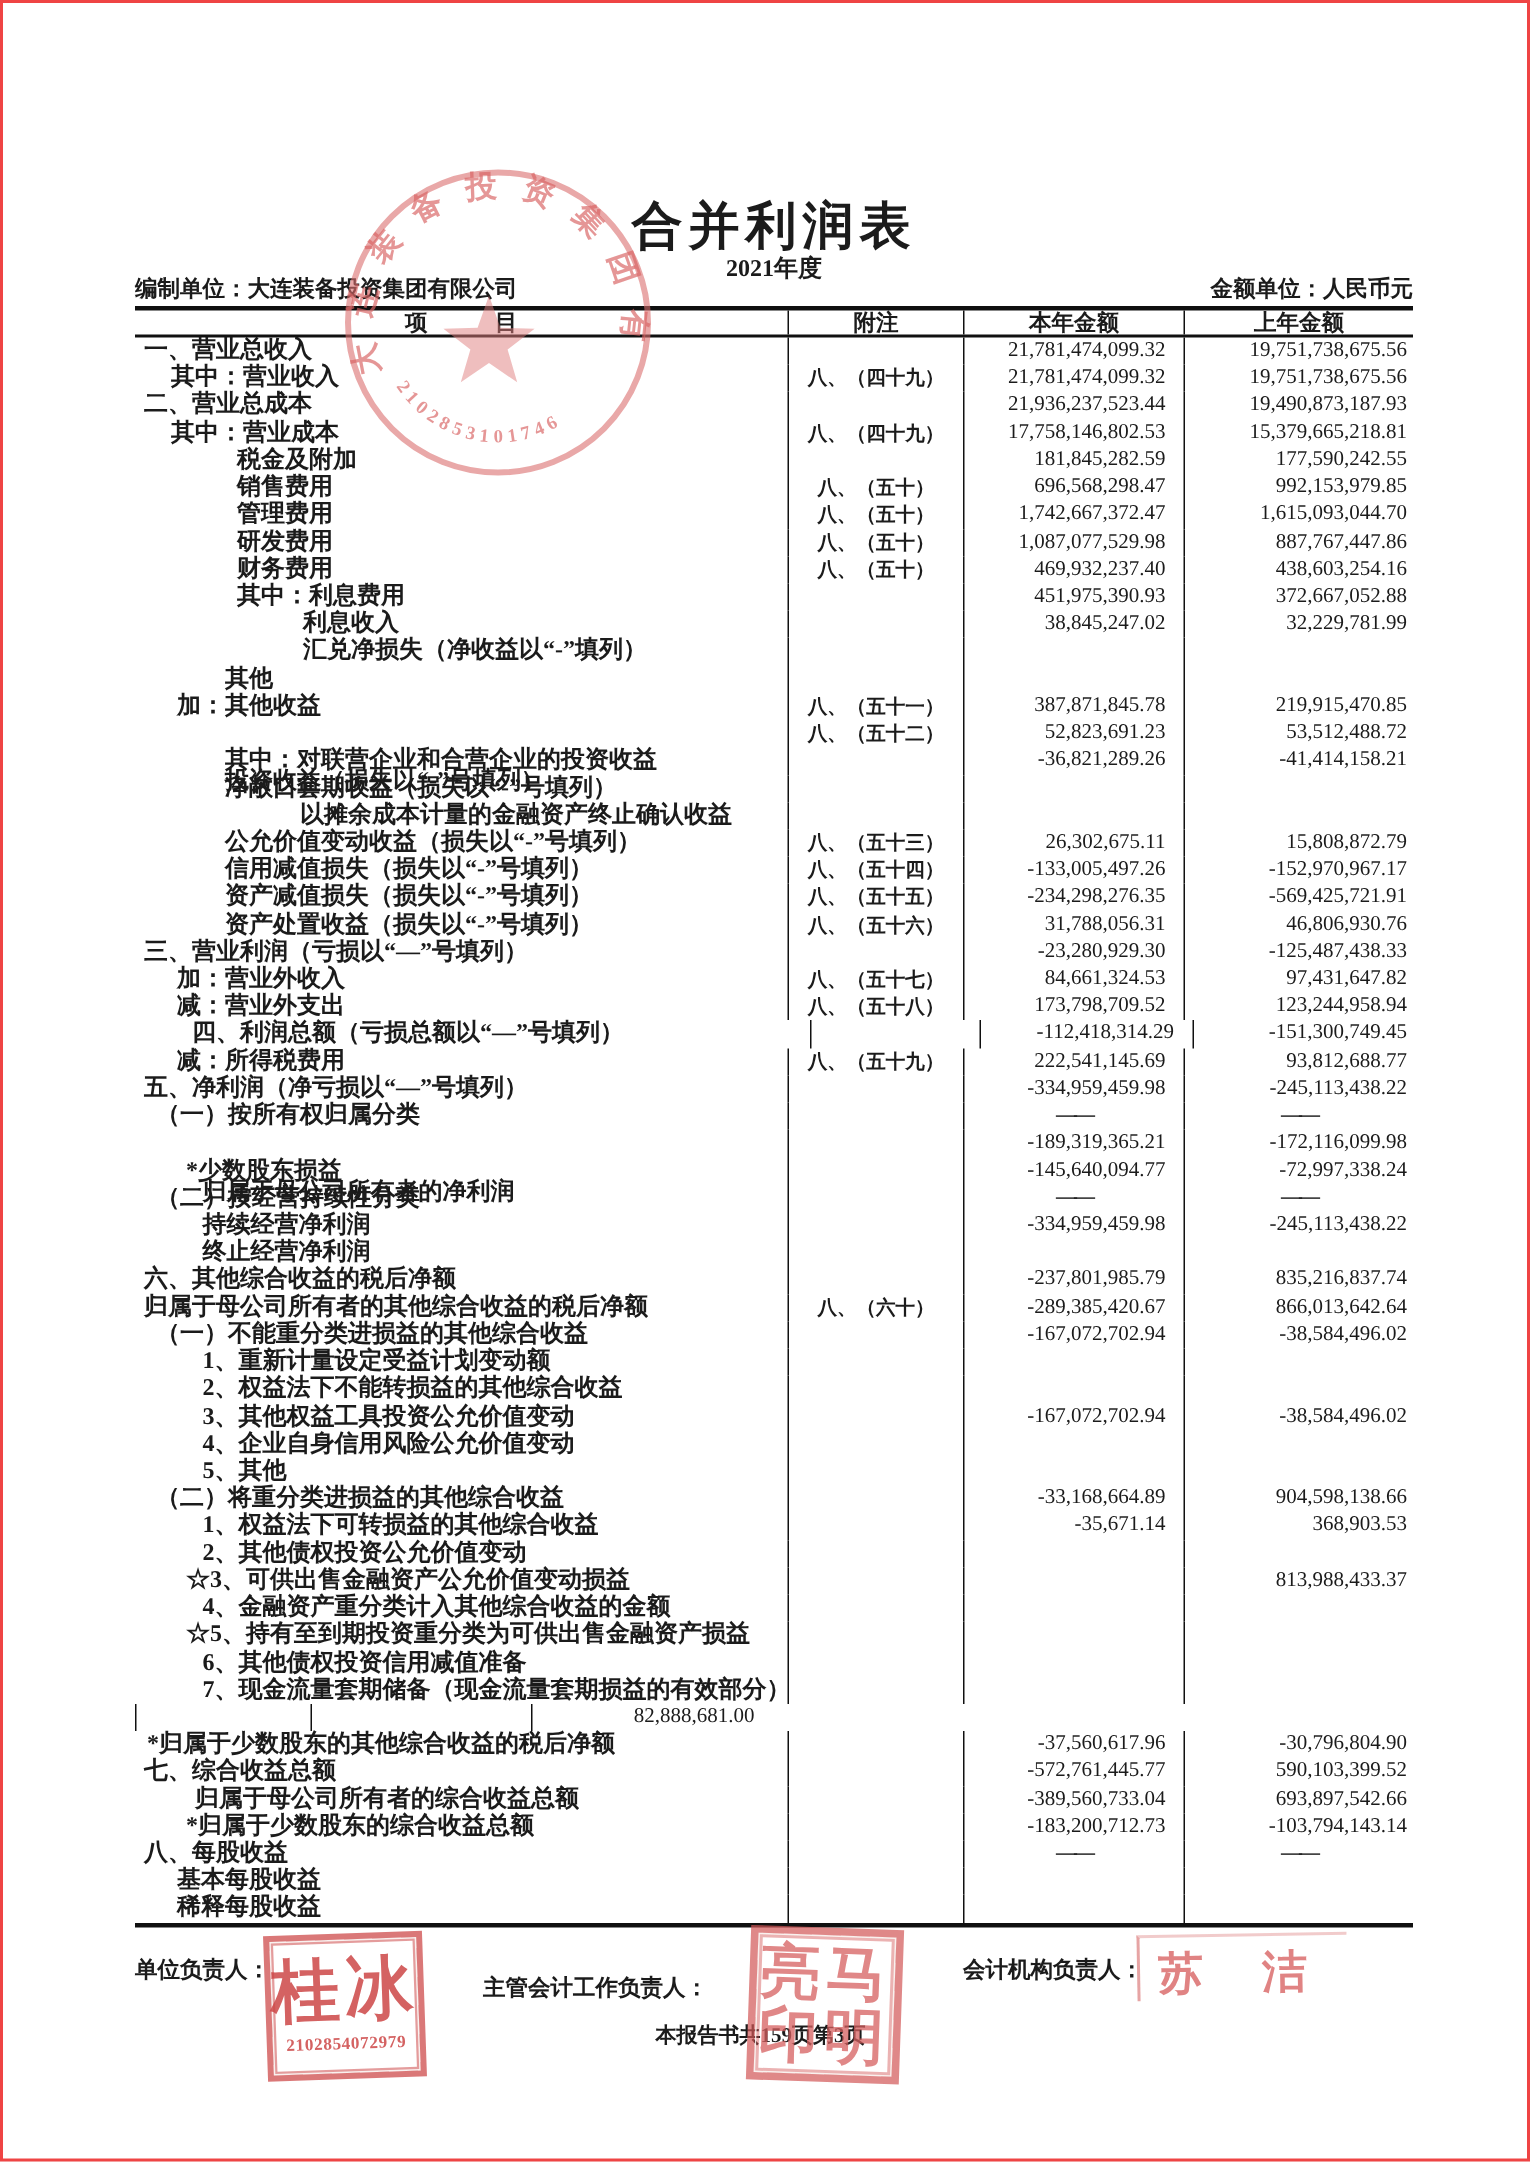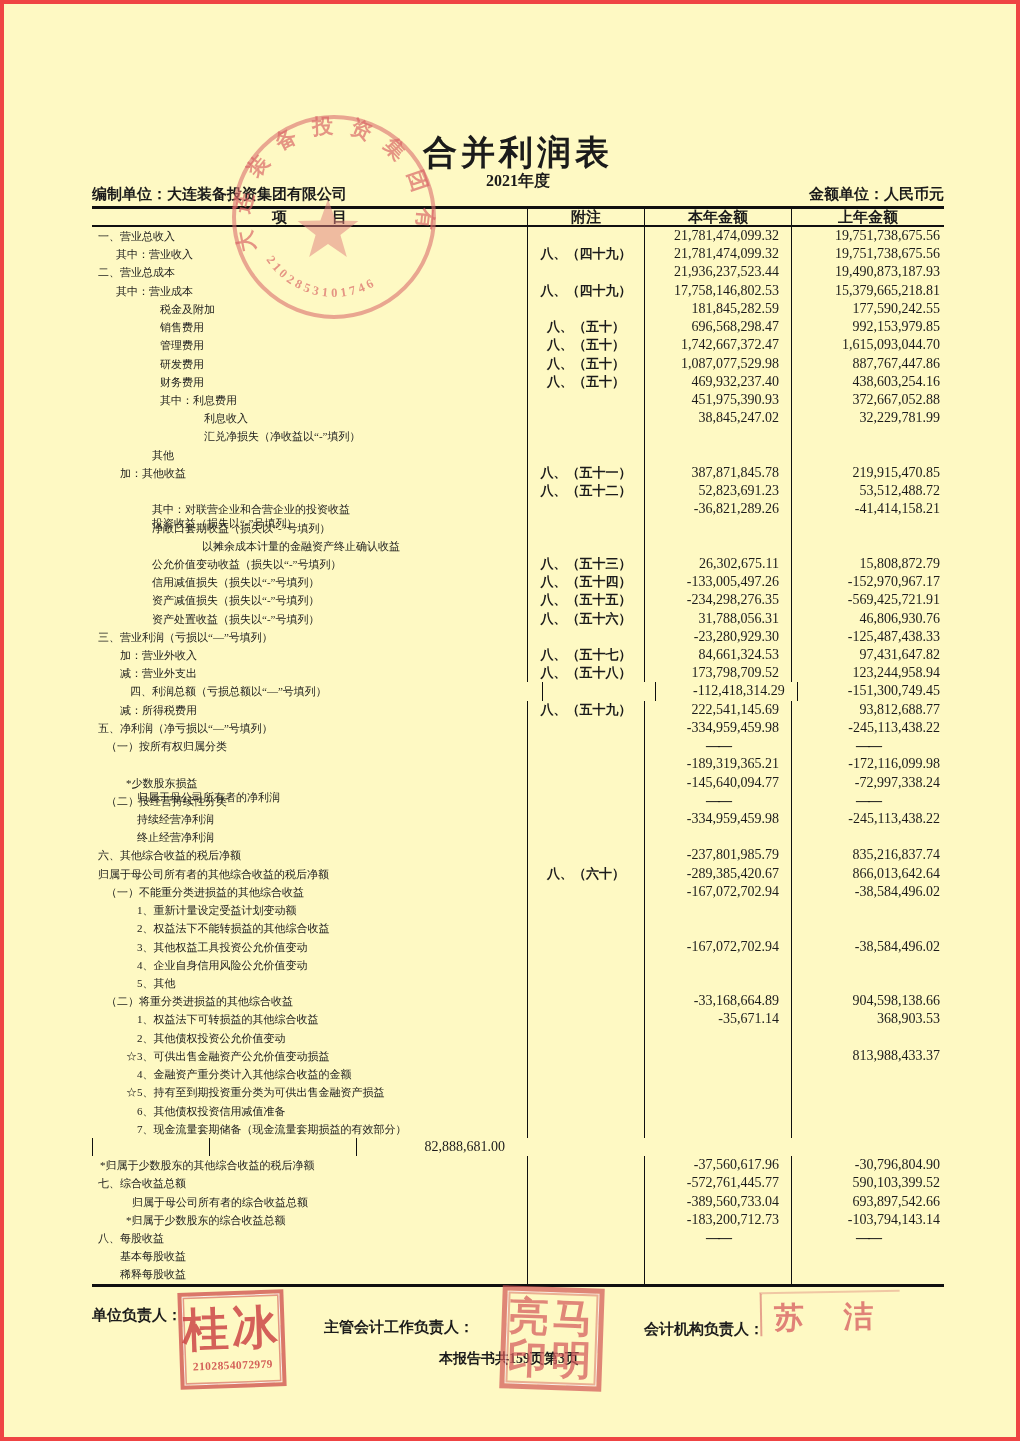--- a/index.html
+++ b/index.html
@@ -1,49 +1,49 @@
 <!DOCTYPE html>
 <html><head>
 <meta charset="utf-8">
 <style>
   * { margin:0; padding:0; box-sizing:border-box; }
   body { background:#e8e8e8; font-family:"Liberation Serif","DejaVu Serif",serif; }
-  .page { position:relative; width:1020px; height:1441px; background:#fef9c3;
-          border:4px solid #ef4444; overflow:hidden; color:#1b1b1b; }
+  .page { position:relative; width:1020px; height:1441px; background:#ffffff;
+          border:2px solid #ef4444; overflow:hidden; color:#1b1b1b; }
 
   .doc-title { position:absolute; top:126px; left:88px; width:852px; text-align:center;
                font-size:34px; font-weight:700; letter-spacing:4px; }
   .doc-subtitle { position:absolute; top:167px; left:88px; width:852px; text-align:center;
                   font-size:16px; font-weight:700; }
   .prep-line { position:absolute; top:181px; left:88px; width:852px; display:flex;
                justify-content:space-between; font-size:15px; font-weight:700; }
 
   .tbl { position:absolute; left:88px; top:202px; width:852px; z-index:2; }
   .thead { display:flex; height:21px; border-top:3px solid #101010; border-bottom:2px solid #101010;
            font-size:15px; font-weight:700; }
   .thead > div { display:flex; align-items:center; justify-content:center; }
   .tbody { border-bottom:3px solid #101010; }
   .trow { display:flex; height:18.23px; line-height:18.23px; }
   .col-item { width:435px; }
   .col-note { width:117px; border-left:1.5px solid #101010; }
   .col-cur  { width:147px; border-left:1.5px solid #101010; }
   .col-prev { width:153px; border-left:1.5px solid #101010; }
-  .c-item { width:435px; font-size:11px; font-weight:400; white-space:nowrap; overflow:visible; }
+  .c-item { width:435px; font-size:16px; font-weight:700; white-space:nowrap; overflow:visible; }
   .c-note { width:117px; border-left:1.5px solid #101010; text-align:center; font-size:13px;
             font-weight:600; white-space:nowrap; }
   .c-cur  { width:147px; border-left:1.5px solid #101010; padding-right:12px; }
   .c-prev { width:153px; border-left:1.5px solid #101010; padding-right:4px; }
   .amt { text-align:right; font-size:14px; white-space:nowrap; }
   .amt.dash { text-align:center; padding-right:0; font-weight:700; letter-spacing:-2px; }
 
   .footer-labels { position:absolute; top:1302px; left:0; width:1020px; font-size:15px;
                    font-weight:700; z-index:3; }
   .fl-unit  { position:absolute; left:88px; top:0; }
   .fl-chief { position:absolute; left:320px; top:12px; }
-  .fl-dept  { position:absolute; left:640px; top:14px; }
+  .fl-dept  { position:absolute; left:640px; top:0; }
   .page-note { position:absolute; top:1346px; left:0; width:1010px; text-align:center;
                font-size:14px; font-weight:600; z-index:3; }
 
   
   .stamp { position:absolute; z-index:5; pointer-events:none; }
   .round-stamp-svg { left:224px; top:107px; width:212px; height:212px; }
 
   .stamp-unit { left:175px; top:1287px; width:106px; height:97px;
                 border:4px solid rgba(205,75,75,0.75); transform:rotate(-2deg);
                 display:flex; flex-direction:column; align-items:center; justify-content:flex-start;

